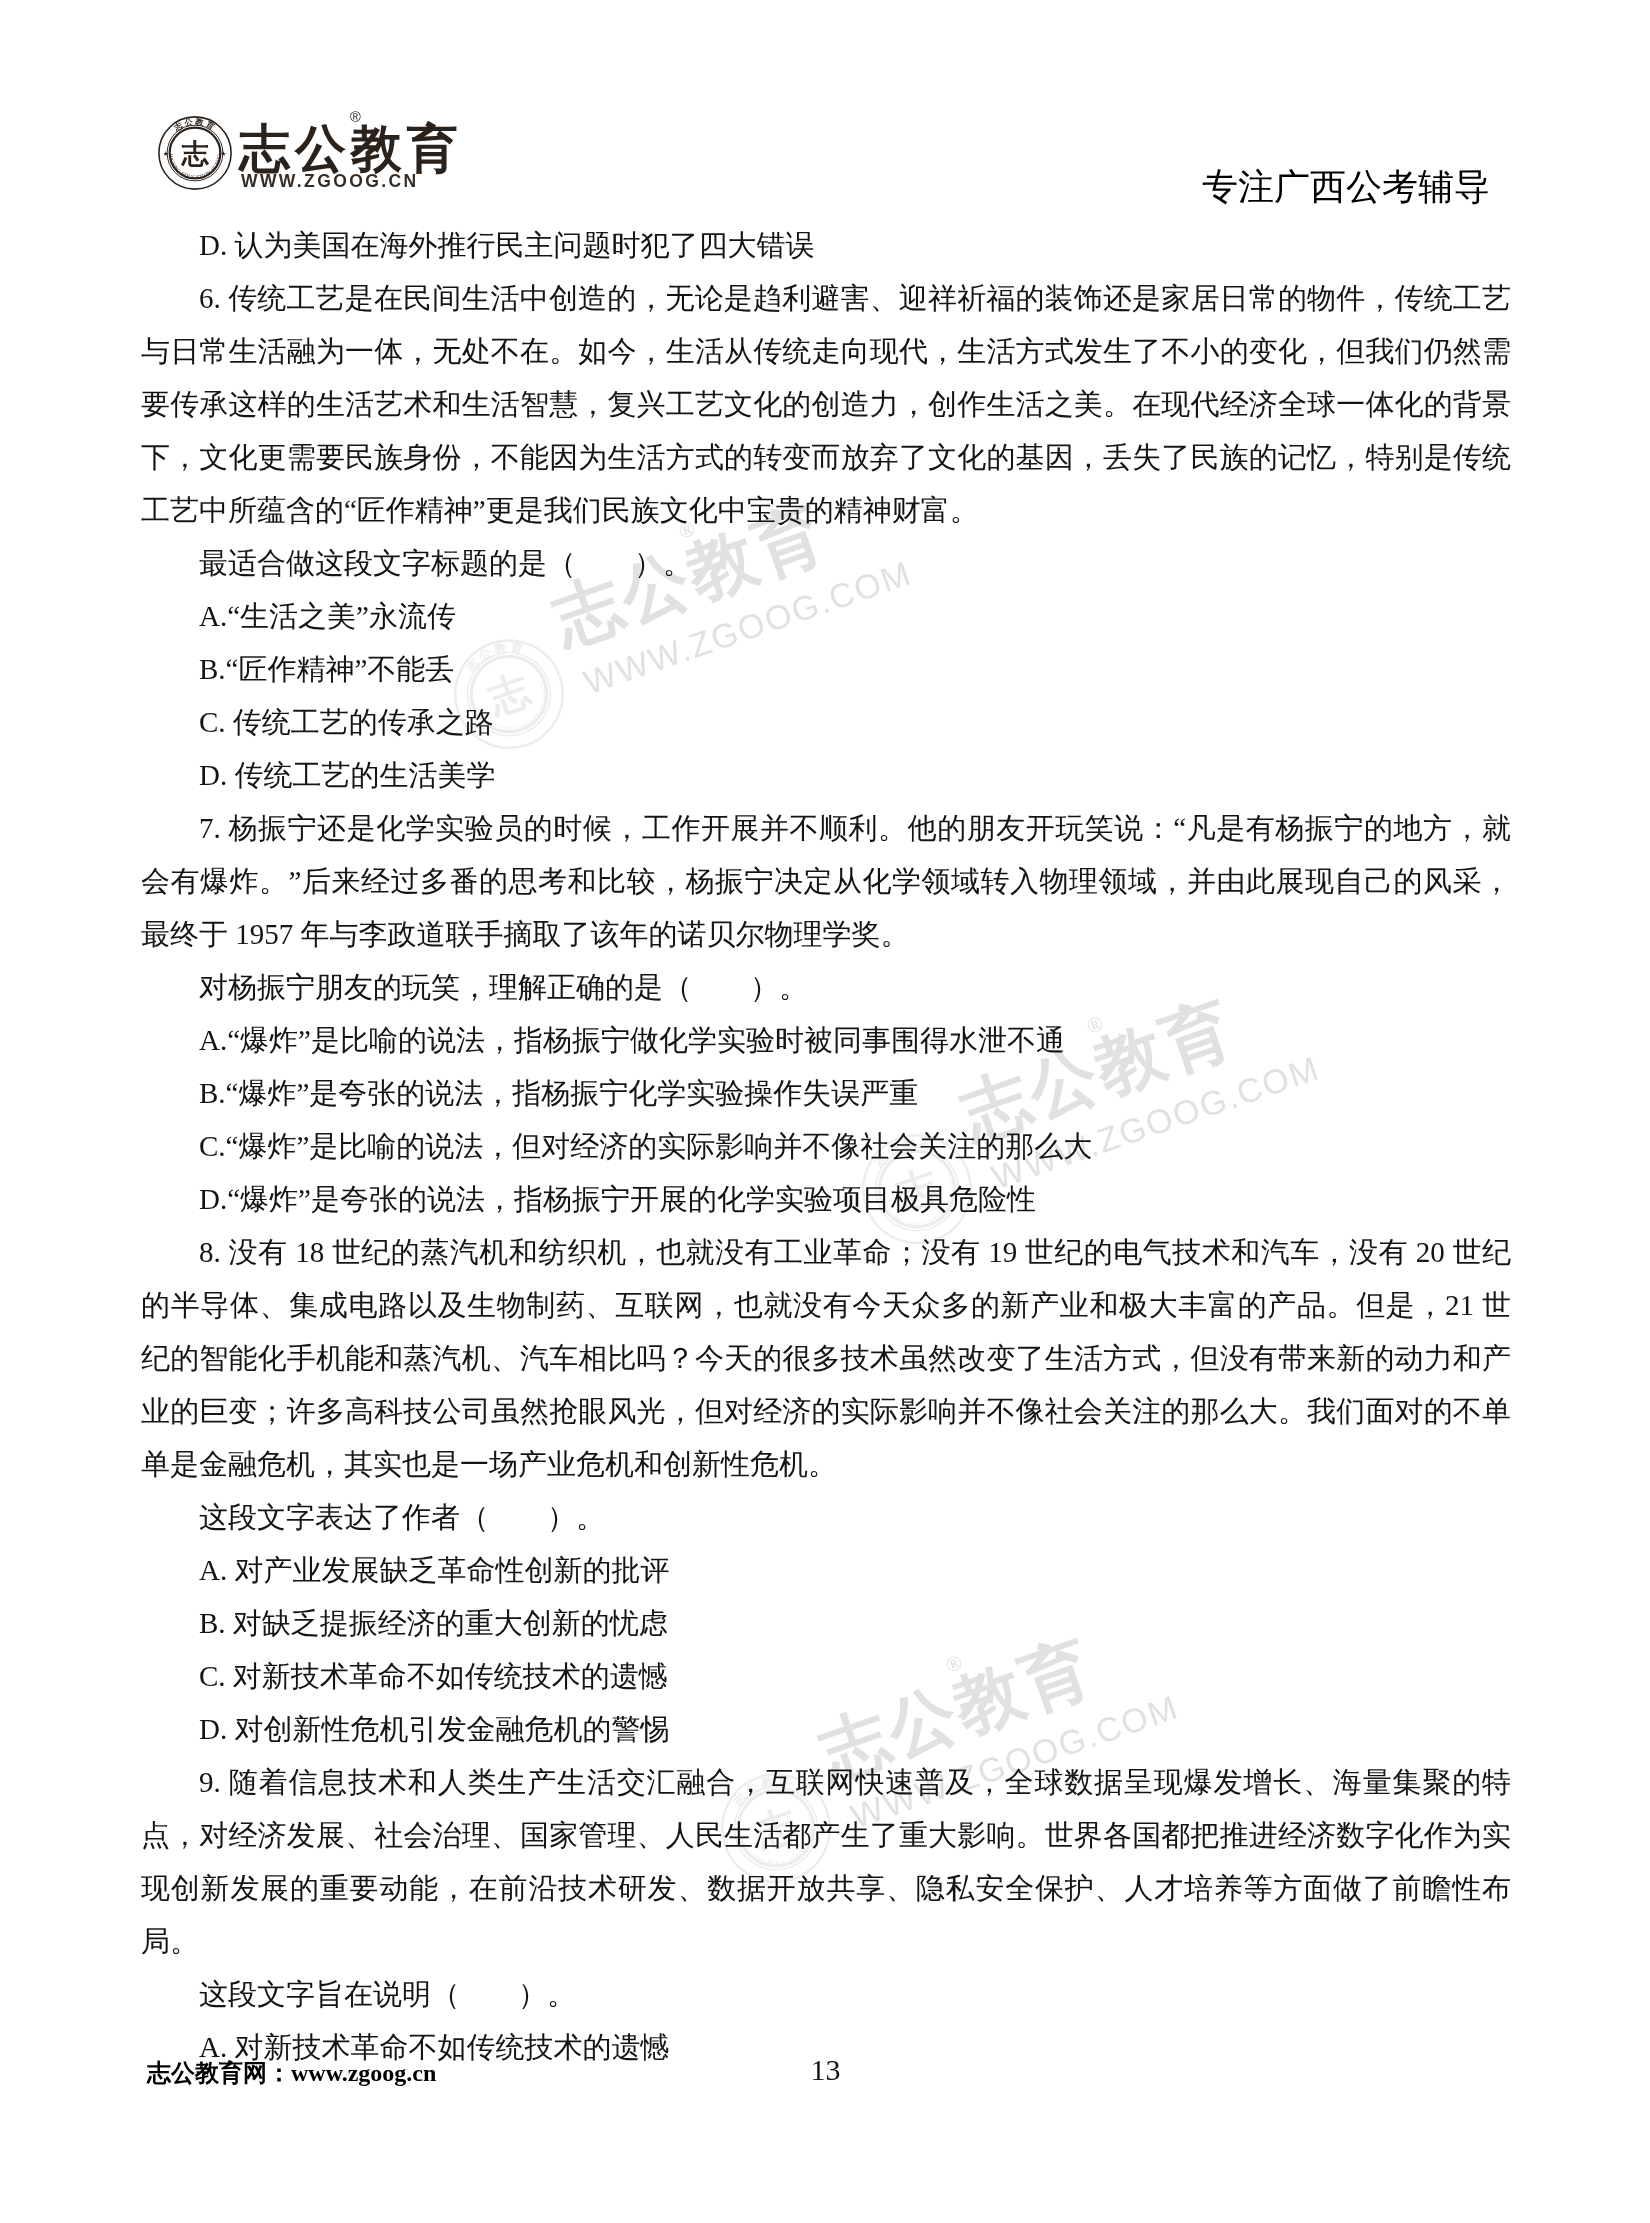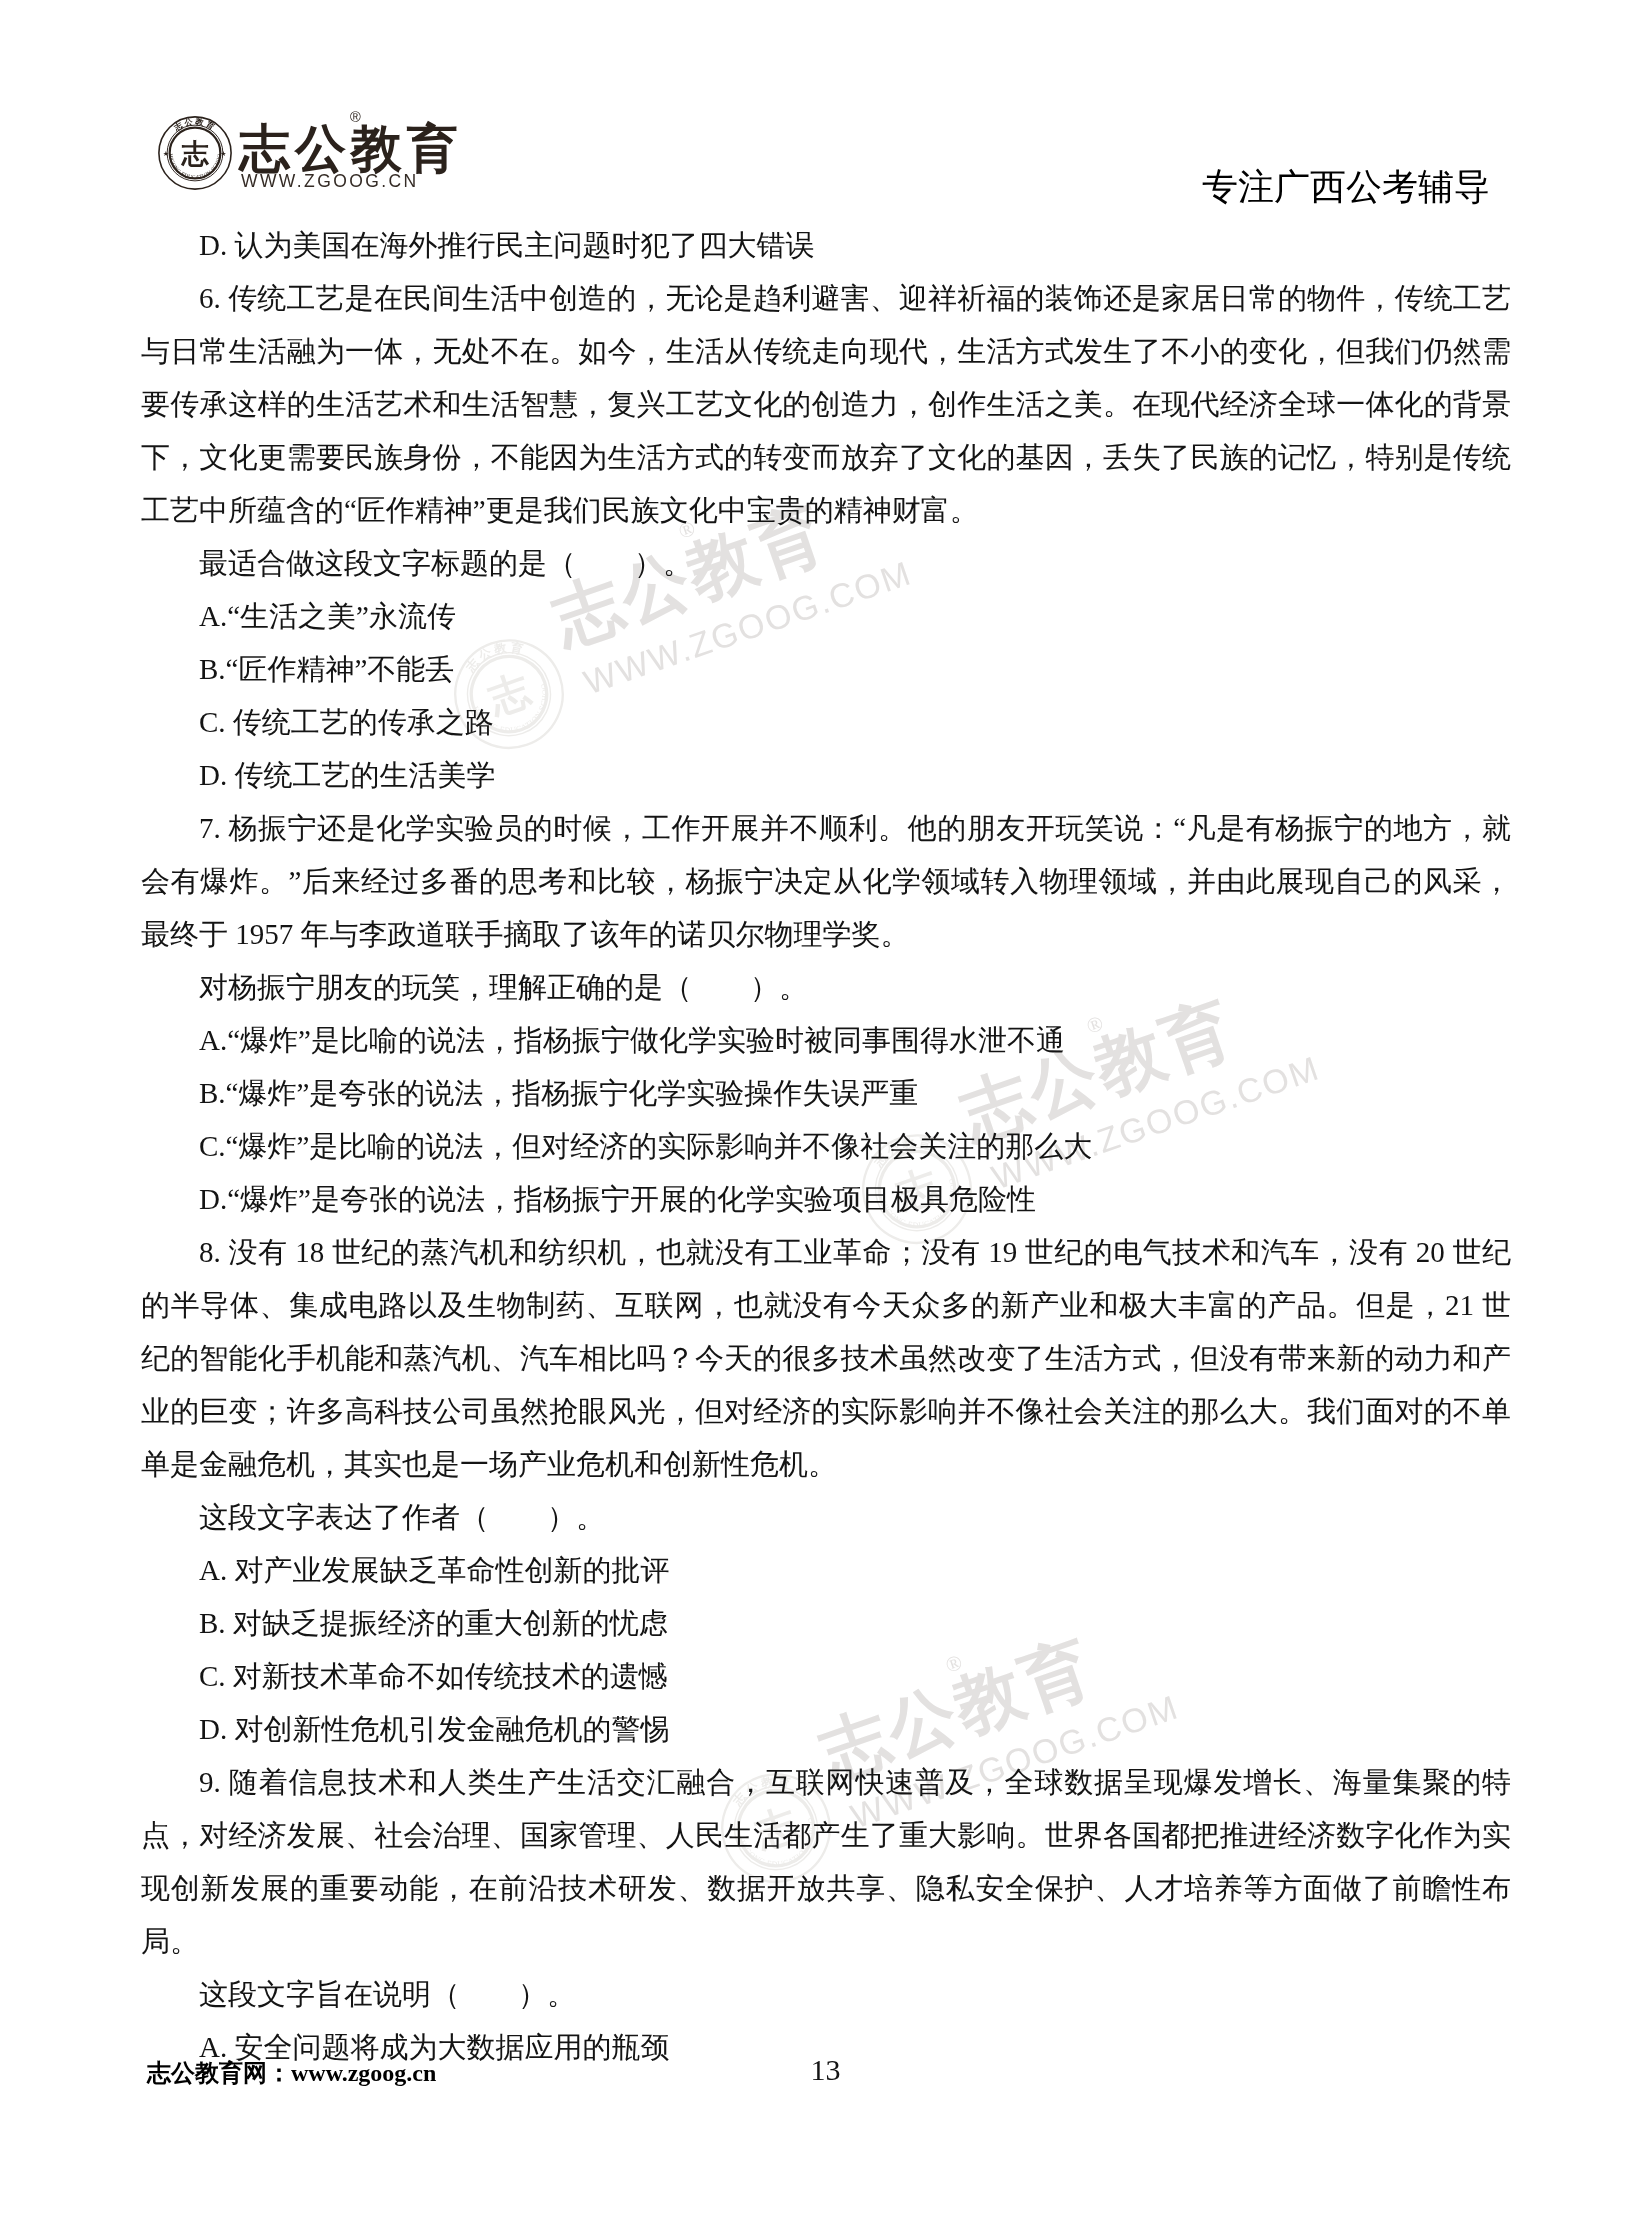--- a/index.html
+++ b/index.html
@@ -5,21 +5,21 @@
   html,body{margin:0;padding:0;background:#888;}
   .page{position:relative;width:1651px;height:2223px;background:#ffffff;margin:0 auto;
         overflow:hidden;font-family:"Liberation Serif","DejaVu Serif",serif;}
 
   
   .logo-seal{position:absolute;left:157px;top:115px;width:76px;height:76px;color:#2b221c;}
   .logo-brand{position:absolute;left:239px;top:115px;font-size:51px;font-weight:900;
               letter-spacing:4.9px;color:#2b221c;white-space:nowrap;
               font-family:"Liberation Sans","DejaVu Sans",sans-serif;}
   .logo-reg{position:absolute;left:111px;top:-5.8px;font-size:14.6px;font-weight:400;letter-spacing:0;}
-  .logo-url{position:absolute;left:241px;top:171px;font-size:17.5px;font-weight:400;
+  .logo-url{position:absolute;left:241px;top:171px;font-size:17.5px;font-weight:700;
             letter-spacing:2.4px;color:#352c26;white-space:nowrap;
             font-family:"Liberation Sans","DejaVu Sans",sans-serif;}
   .slogan{position:absolute;right:161px;top:163px;font-size:36px;font-weight:400;color:#000;}
 
   
   .wm{position:absolute;width:505px;height:194px;transform:rotate(-19deg);pointer-events:none;z-index:0;}
   .wm-seal{position:absolute;left:0;top:43px;width:113px;height:113px;color:#edecea;}
   .wm-brand{position:absolute;left:124px;top:1.9px;font-size:68px;font-weight:900;letter-spacing:2.9px;
             color:#e3e1e0;white-space:nowrap;font-family:"Liberation Sans","DejaVu Sans",sans-serif;}
   .wm-reg{position:absolute;left:270px;top:-9.7px;font-size:21.3px;font-weight:400;color:#e3e1e0;}
@@ -133,20 +133,20 @@
     <p class="para">C.“爆炸”是比喻的说法，但对经济的实际影响并不像社会关注的那么大</p>
     <p class="para">D.“爆炸”是夸张的说法，指杨振宁开展的化学实验项目极具危险性</p>
     <p class="para">8. 没有 18 世纪的蒸汽机和纺织机，也就没有工业革命；没有 19 世纪的电气技术和汽车，没有 20 世纪的半导体、集成电路以及生物制药、互联网，也就没有今天众多的新产业和极大丰富的产品。但是，21 世纪的智能化手机能和蒸汽机、汽车相比吗？今天的很多技术虽然改变了生活方式，但没有带来新的动力和产业的巨变；许多高科技公司虽然抢眼风光，但对经济的实际影响并不像社会关注的那么大。我们面对的不单单是金融危机，其实也是一场产业危机和创新性危机。</p>
     <p class="para">这段文字表达了作者（　　）。</p>
     <p class="para">A. 对产业发展缺乏革命性创新的批评</p>
     <p class="para">B. 对缺乏提振经济的重大创新的忧虑</p>
     <p class="para">C. 对新技术革命不如传统技术的遗憾</p>
     <p class="para">D. 对创新性危机引发金融危机的警惕</p>
     <p class="para">9. 随着信息技术和人类生产生活交汇融合，互联网快速普及，全球数据呈现爆发增长、海量集聚的特点，对经济发展、社会治理、国家管理、人民生活都产生了重大影响。世界各国都把推进经济数字化作为实现创新发展的重要动能，在前沿技术研发、数据开放共享、隐私安全保护、人才培养等方面做了前瞻性布局。</p>
     <p class="para">这段文字旨在说明（　　）。</p>
-    <p class="para">A. 安全问题将成为大数据应用的瓶颈</p>
+    <p class="para">A. 对新技术革命不如传统技术的遗憾</p>
   </div>
 
   <div class="footer-site">志公教育网：www.zgoog.cn</div>
   <div class="page-number">13</div>
 
 </div>
 
 
 </body></html>

